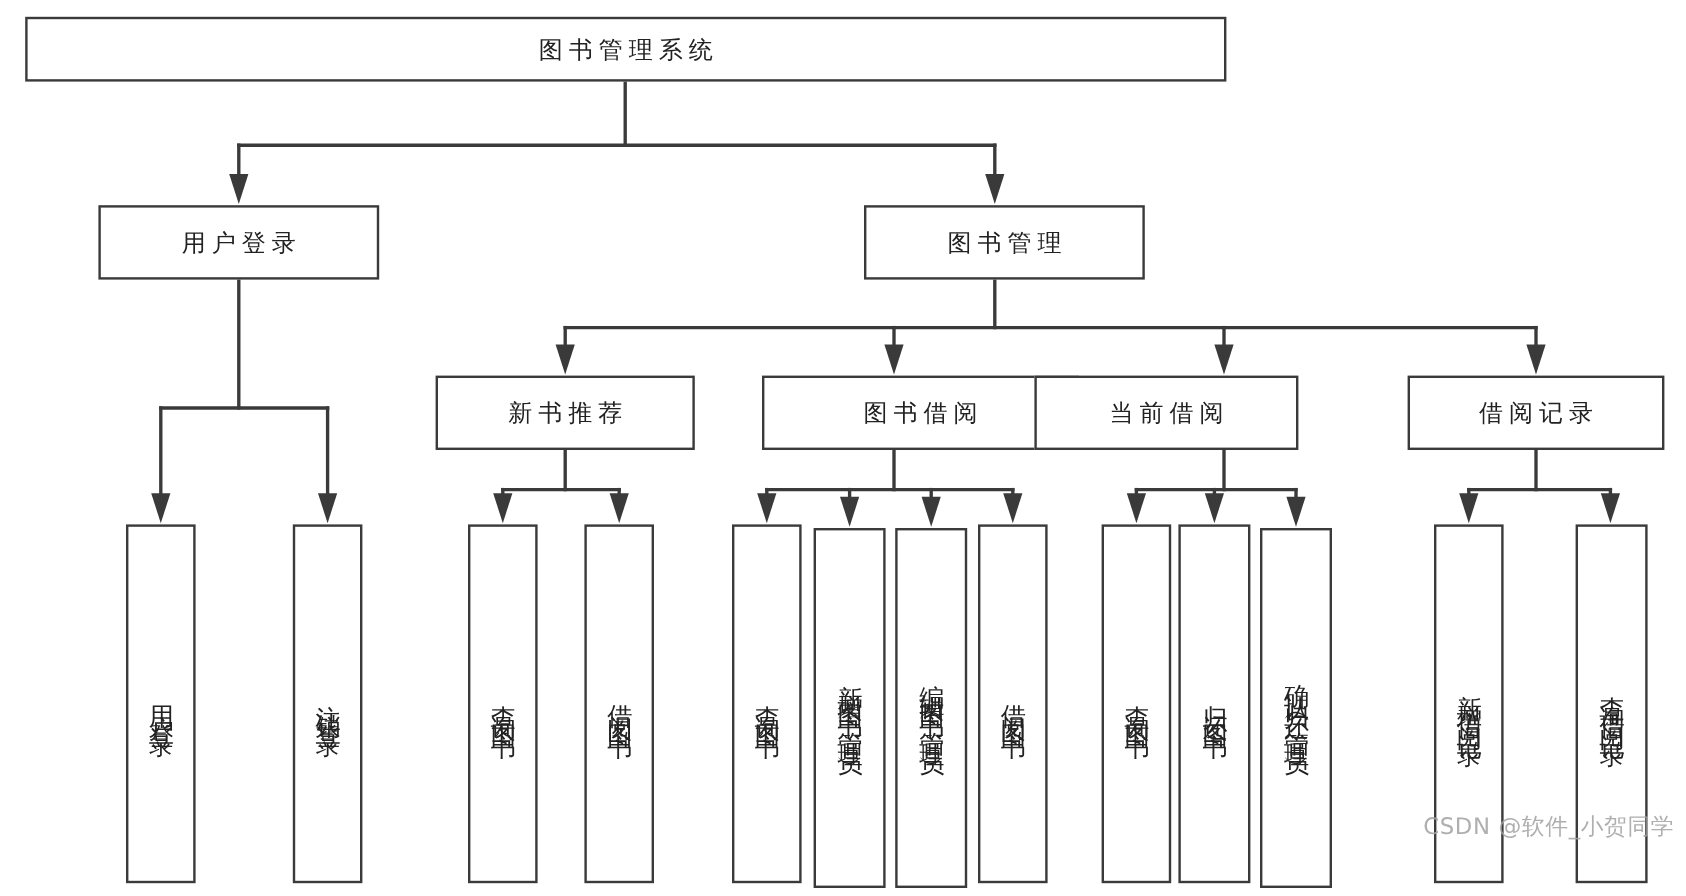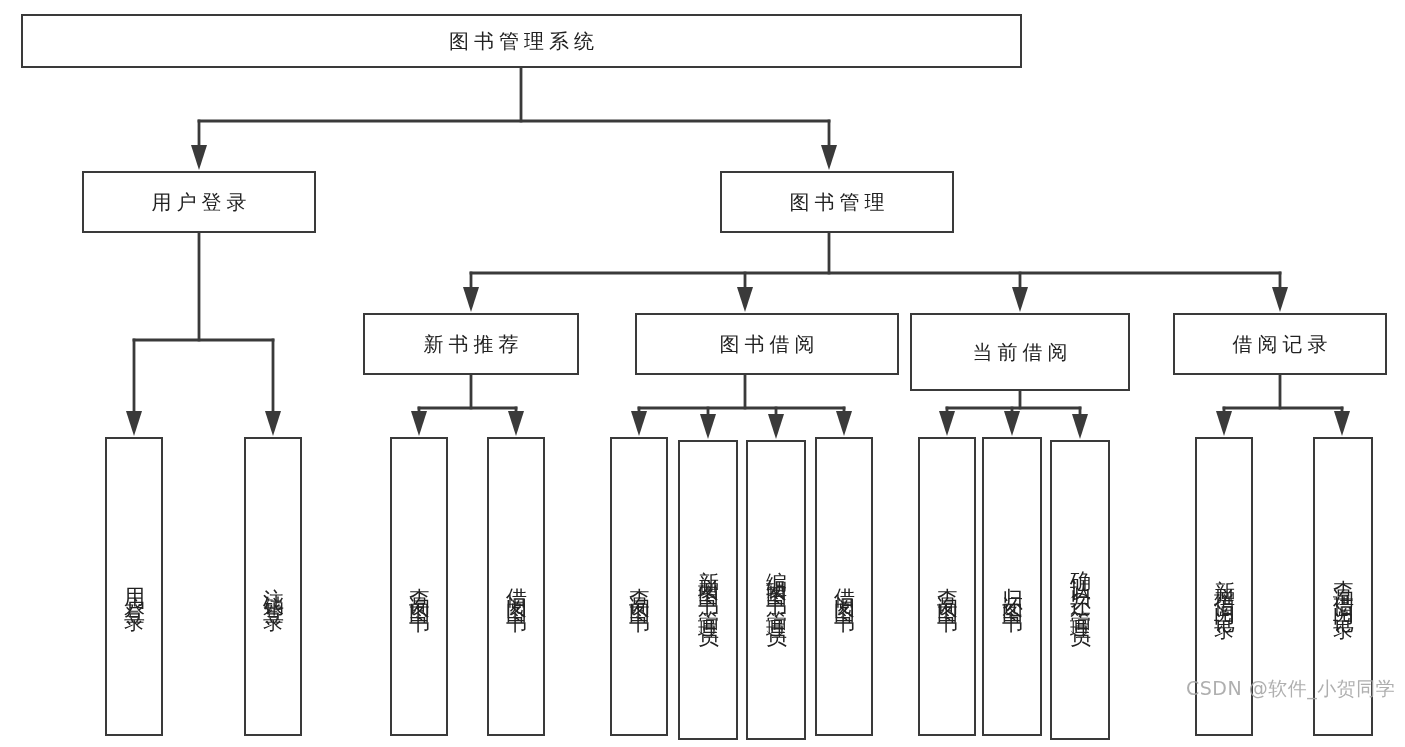--- a/index.html
+++ b/index.html
@@ -158,21 +158,21 @@
   <div class="node node-h" style="left:720px;top:171px;width:234px;height:62px">
     <span>图书管理</span>
   </div>
 
   <div class="node node-h" style="left:363px;top:313px;width:216px;height:62px">
     <span>新书推荐</span>
   </div>
   <div class="node node-h" style="left:635px;top:313px;width:264px;height:62px">
     <span>图书借阅</span>
   </div>
-  <div class="node node-h" style="left:910px;top:313px;width:220px;height:78px">
+  <div class="node node-h" style="left:862px;top:313px;width:220px;height:62px">
     <span>当前借阅</span>
   </div>
   <div class="node node-h" style="left:1173px;top:313px;width:214px;height:62px">
     <span>借阅记录</span>
   </div>
 
   <div class="node node-v" style="left:105px;top:437px;width:58px;height:299px">
     <span>用户登录</span>
   </div>
   <div class="node node-v" style="left:244px;top:437px;width:58px;height:299px">

